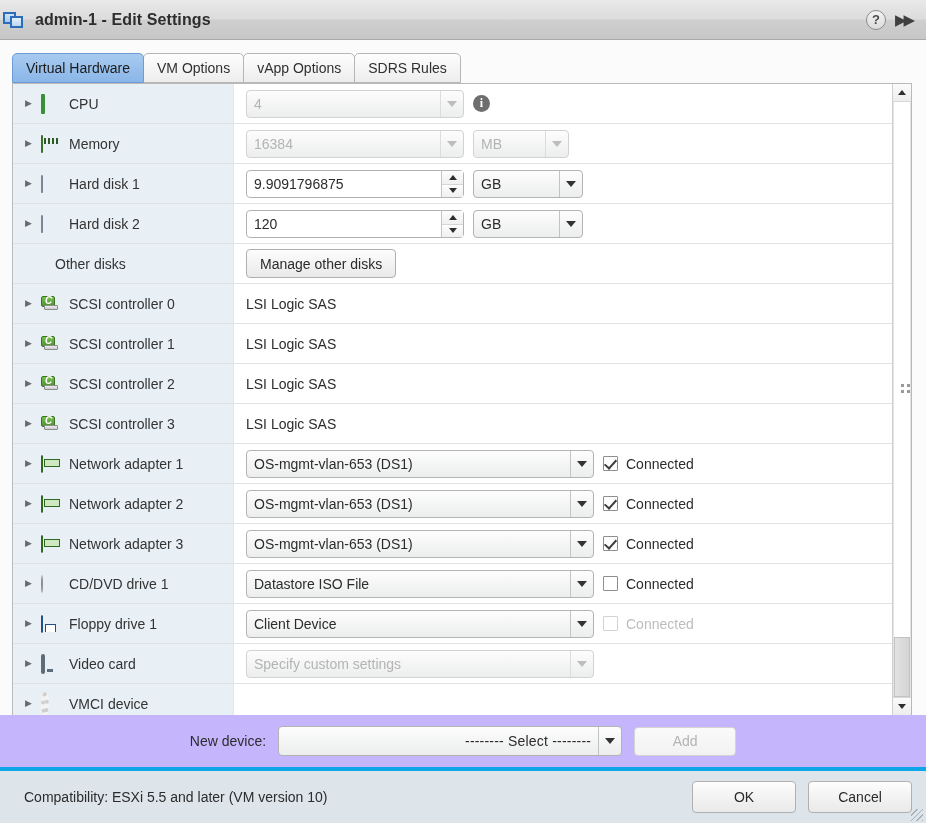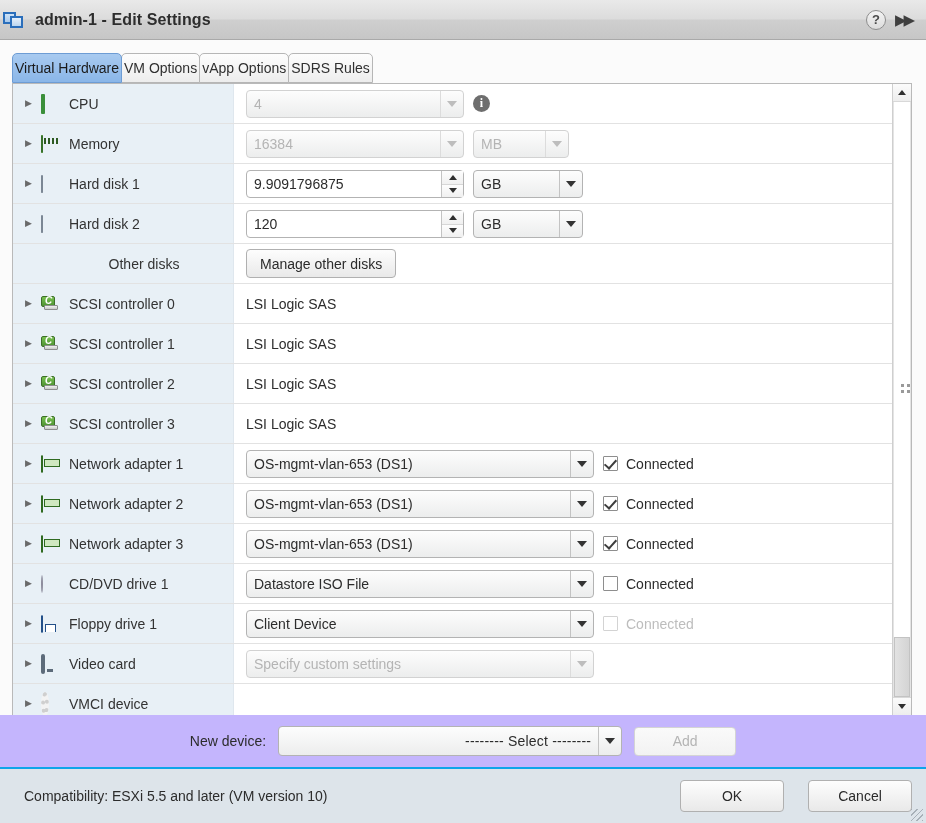--- a/index.html
+++ b/index.html
@@ -80,21 +80,21 @@
     flex: 0 0 43px;
     height: 43px;
     background: #fbfbfb;
     display: flex;
     align-items: flex-end;
     padding: 0 0 0 12px;
     position: relative;
   }
   .tab {
     height: 30px;
-    padding: 0 2px;
+    padding: 0 13px;
     display: flex;
     align-items: center;
     font-size: 14px;
     color: #303030;
     border: 1px solid #b6b6b6;
     border-radius: 5px 5px 0 0;
     background: linear-gradient(to bottom,#fdfdfd,#ededed);
     margin-right: -1px;
     cursor: pointer;
     white-space: nowrap;
@@ -131,21 +131,21 @@
   .row .lbl {
     flex: 0 0 221px;
     background: #e8f0f6;
     border-right: 1px solid #dfe7ee;
     display: flex;
     align-items: center;
     padding-left: 12px;
     font-size: 14px;
     color: #333333;
   }
-  .row .lbl.plain { padding-left: 42px; justify-content: center; }
+  .row .lbl.plain { padding-left: 42px; }
   .twisty {
     flex: 0 0 16px;
     color: #6a6a6a;
     font-size: 9px;
     line-height: 1;
     cursor: pointer;
     user-select: none;
   }
   .dev-icon {
     flex: 0 0 20px;
@@ -453,28 +453,28 @@
     width: 344px;
     height: 30px;
   }
   .nd-select .txt { text-align: right; letter-spacing: 0.2px; }
   .add-btn { width: 102px; }
 
   
   .footer {
     flex: 0 0 56px;
     background: #dde4ea;
-    border-top: 2px solid #0ea5e9;
+    border-top: 4px solid #0ea5e9;
     display: flex;
     align-items: center;
     padding: 0 14px 0 24px;
     position: relative;
   }
   .compat { font-size: 14px; color: #2c2c2c; }
-  .footer-btns { margin-left: auto; display: flex; gap: 24px; }
+  .footer-btns { margin-left: auto; display: flex; gap: 12px; }
   .footer-btns .btn { width: 104px; height: 32px; }
   .grip {
     position: absolute;
     right: 3px; bottom: 2px;
     width: 12px; height: 12px;
     background:
       repeating-linear-gradient(135deg, #9aa3ab 0 1px, transparent 1px 4px);
     opacity: .8;
   }
 </style>

